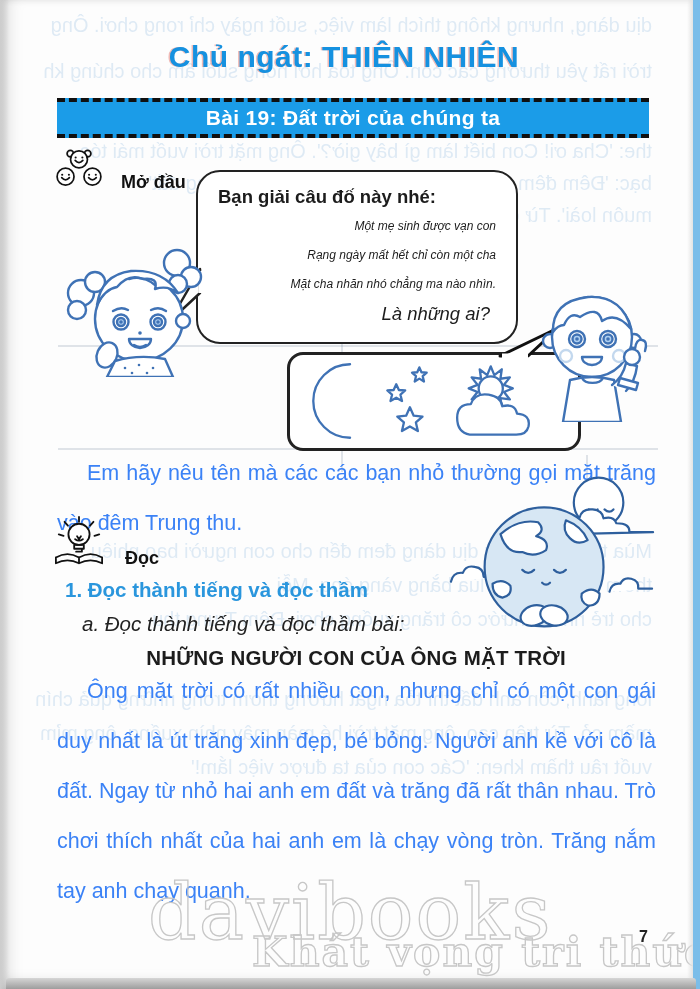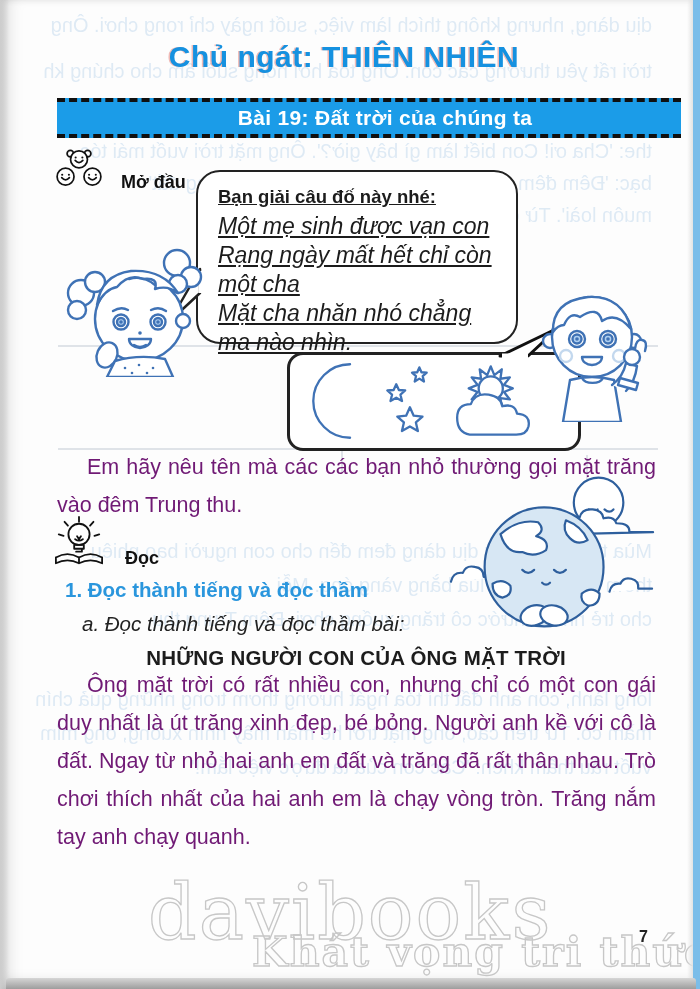--- a/index.html
+++ b/index.html
@@ -20,33 +20,33 @@
   .edge-left{left:0;top:0;bottom:0;width:9px;background:linear-gradient(to right,#cdcdcd,rgba(255,255,255,0));}
   
   .bleed{color:#4b8fce;opacity:.17;filter:blur(.6px);font-size:20px;white-space:nowrap;
          transform:scaleX(-1);transform-origin:center;width:600px;left:52px;}
   .ghost-line{background:rgba(90,110,140,.18);}
   
   .chapter-title{left:0;right:12px;top:40px;text-align:center;font-size:30px;font-weight:800;
     color:#1591e0;letter-spacing:.5px;text-shadow:-1.5px 0 0 rgba(215,60,50,.35);}
   .banner{left:57px;top:98px;width:592px;height:32px;background:#1b9ce8;
     border-top:4px dashed #101010;border-bottom:4px dashed #101010;
-    display:flex;align-items:center;justify-content:center;padding-left:32px;}
+    display:flex;align-items:center;justify-content:center;}
   .banner span{color:#fff;font-weight:800;font-size:21px;letter-spacing:.3px;}
   
   .sec-label{font-size:18px;font-weight:700;color:#111;margin-left:19px;}
   
   .bubble{background:#fff;border:2.5px solid #222;border-radius:24px;}
-  .bubble1{left:196px;top:170px;width:322px;height:174px;padding:10px 20px 0 20px;box-sizing:border-box;text-decoration:underline;}
+  .bubble1{left:196px;top:170px;width:322px;height:174px;padding:10px 20px 0 20px;box-sizing:border-box;}
   .bubble1 .intro{font-weight:700;font-size:18.5px;line-height:30px;}
-  .bubble1 .verse{font-style:italic;font-size:23px;line-height:29px;text-align:left;}
+  .bubble1 .verse{font-style:italic;font-size:12px;line-height:29px;text-align:right;}
   .bubble1 .question{font-style:italic;font-size:18.5px;line-height:29px;text-align:right;padding-right:6px;}
   .bubble2{left:287px;top:352px;width:288px;height:93px;border-width:3px;border-radius:16px;}
   
-  .body-text{font-size:21.5px;line-height:38px;text-align:justify;text-indent:30px;color:#701a75;}
+  .body-text{font-size:21.5px;line-height:50px;text-align:justify;text-indent:30px;color:#3b82f6;}
   .heading-blue{color:#2a96dd;font-weight:700;font-size:20.5px;margin-left:8px;}
   .sub-italic{font-style:italic;font-size:20.5px;color:#222;}
   .reading-title{font-weight:700;font-size:20.5px;text-align:center;letter-spacing:.2px;}
   
   .wm{color:transparent;-webkit-text-stroke:1.3px #c7c7c7;font-family:"DejaVu Serif",serif;white-space:nowrap;}
   .wm1{left:148px;top:868px;font-size:76px;letter-spacing:2px;}
   .wm2{left:252px;top:928px;font-size:41px;font-weight:700;letter-spacing:2px;}
   .page-num{right:52px;top:928px;font-weight:700;font-size:16px;color:#222;}
   svg{display:block;}
 </style>

